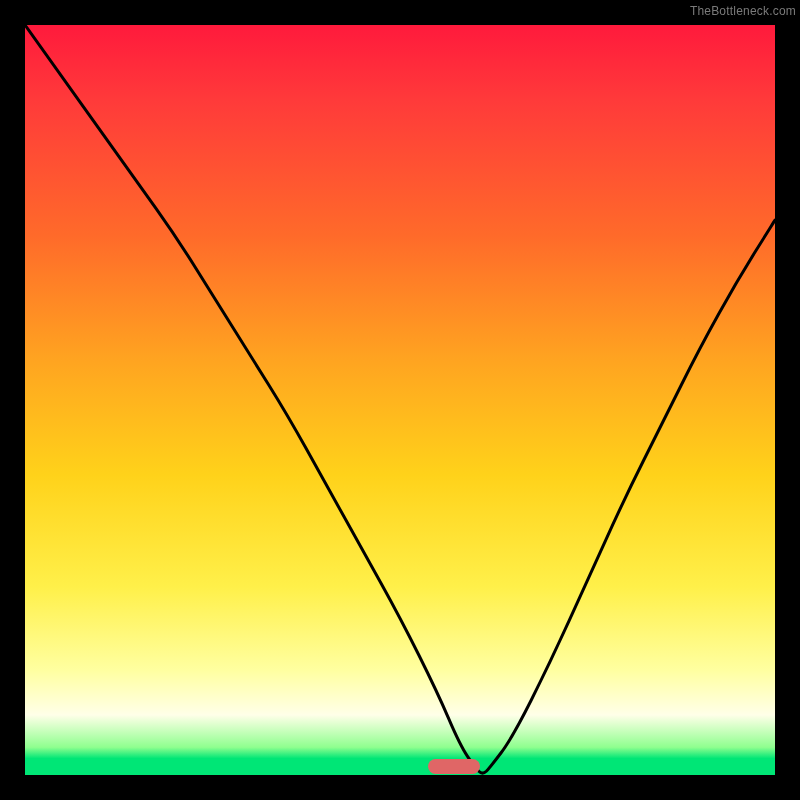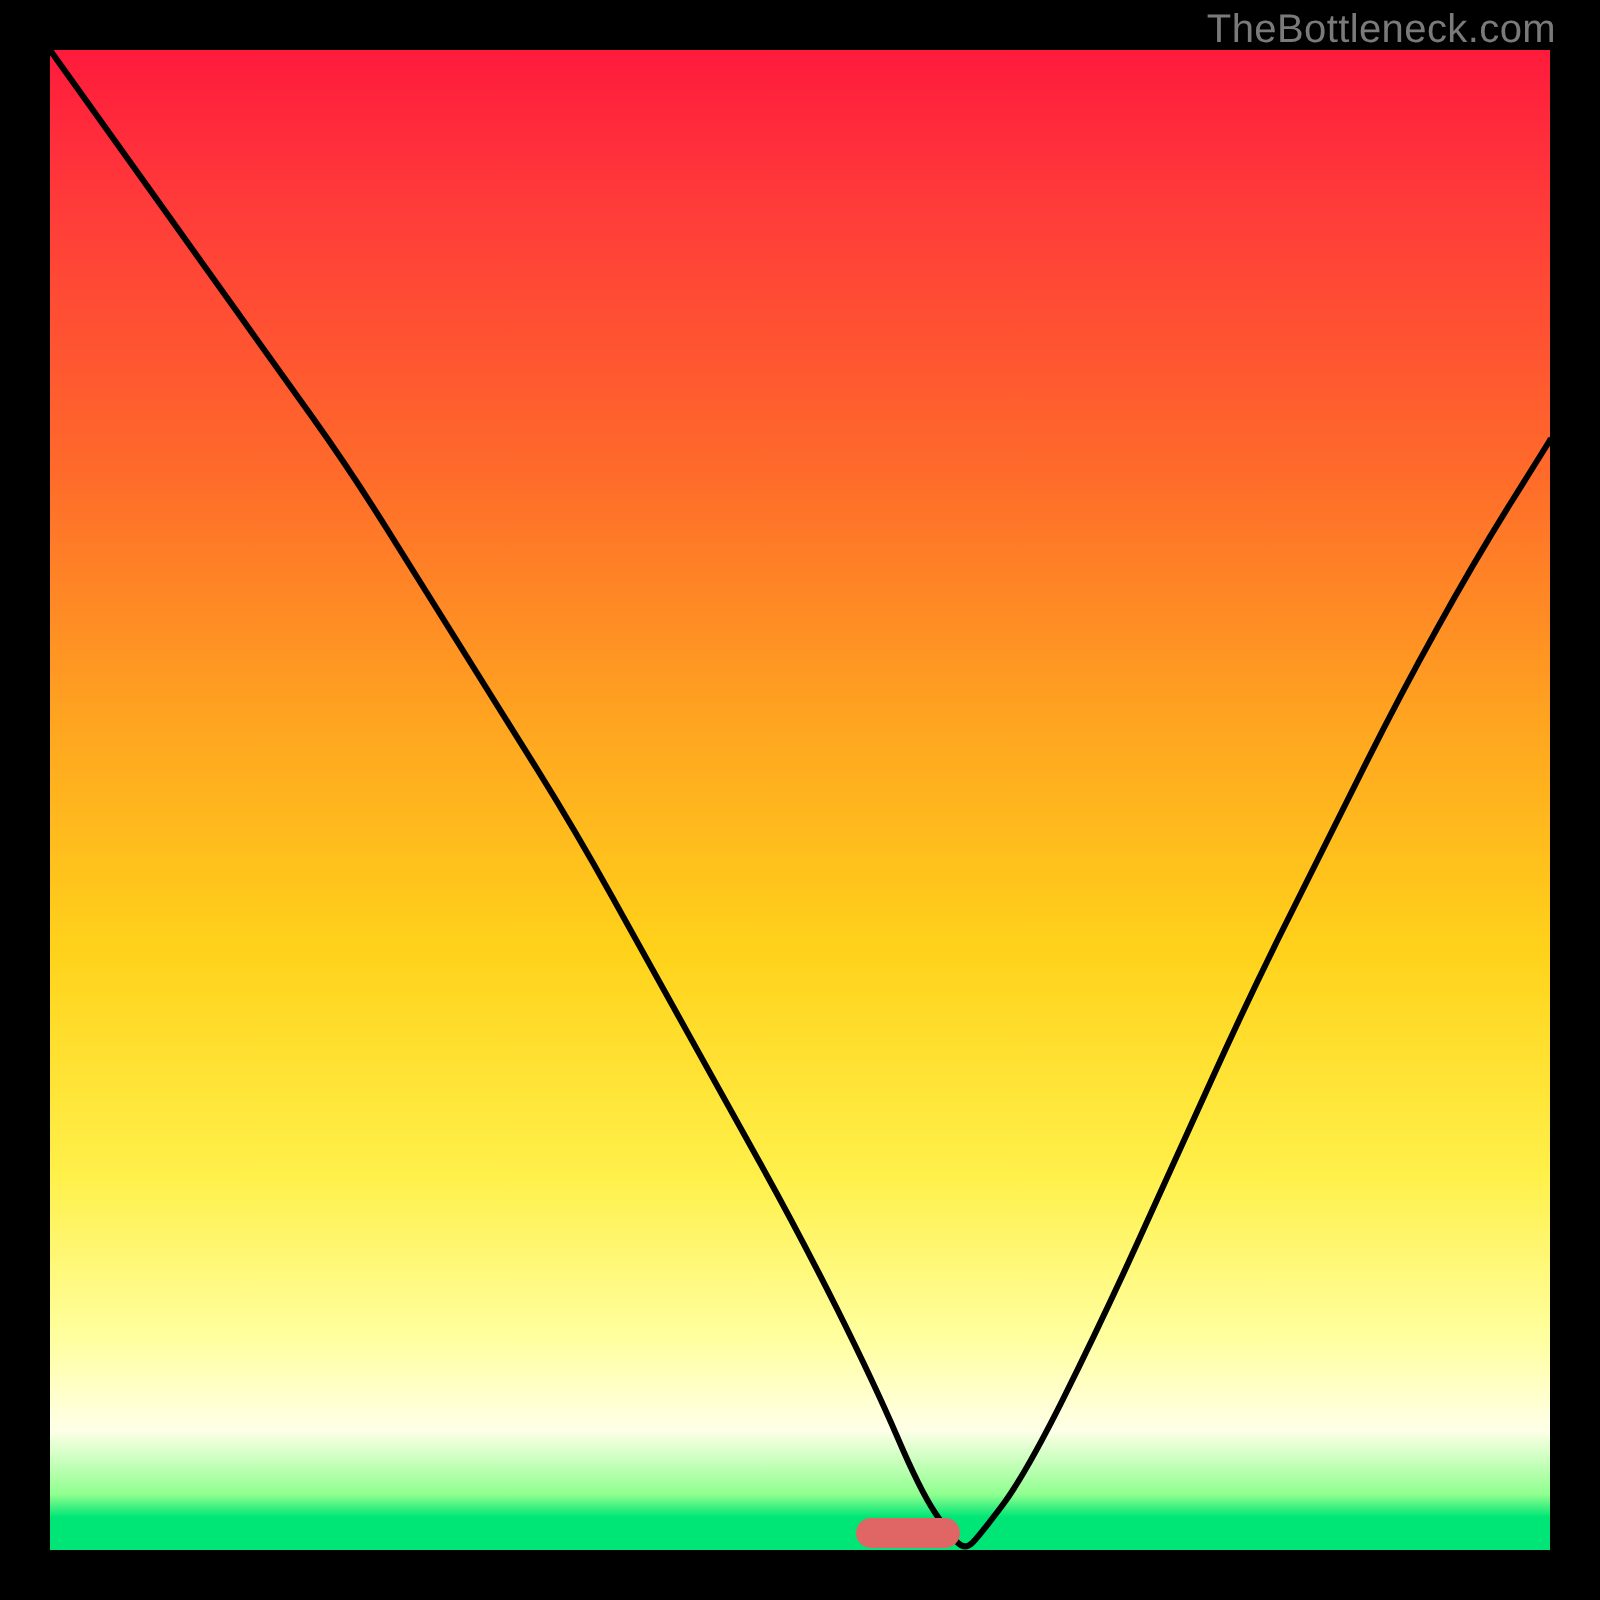--- a/index.html
+++ b/index.html
@@ -37,23 +37,23 @@
       #ffffa0 86%,
       #ffffe8 92%,
       #8fff8f 96.3%,
       #00e676 97.8%,
       #00e676 100%
     );
   }
   .watermark {
     position: absolute;
     top: 4px;
-    right: 22px;
+    right: 4px;
     color: #7a7a7a;
-    font-size: 20px;
+    font-size: 12px;
     font-weight: 500;
     letter-spacing: 0.2px;
   }
   .curve-svg {
     position: absolute;
     left: 25px;
     top: 25px;
     width: 750px;
     height: 750px;
   }

